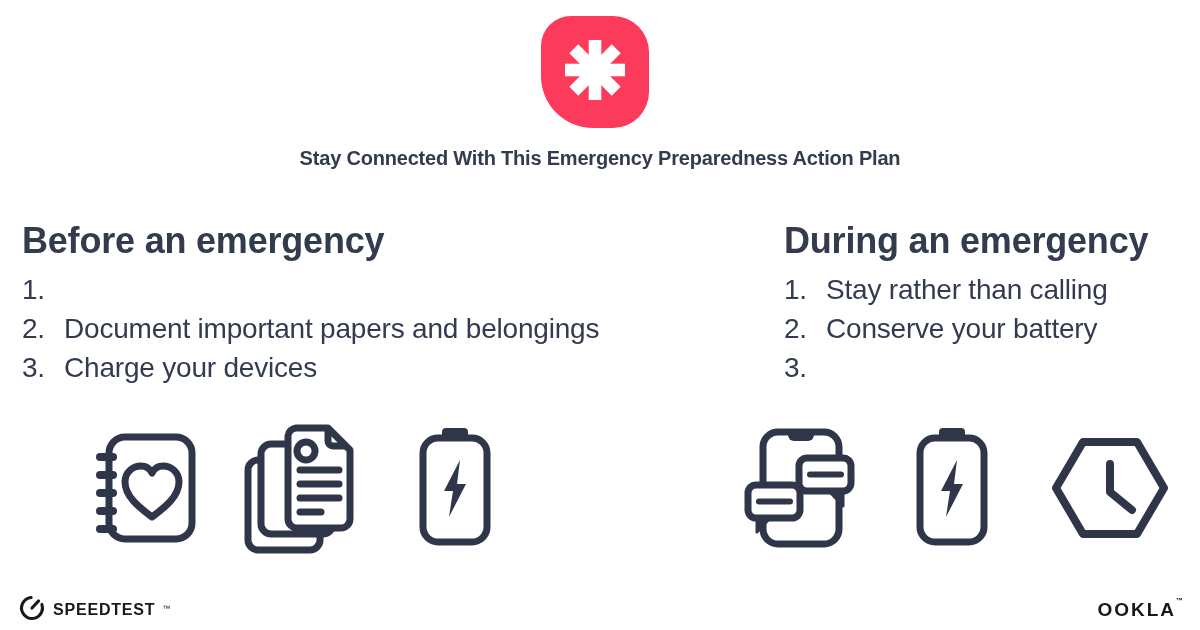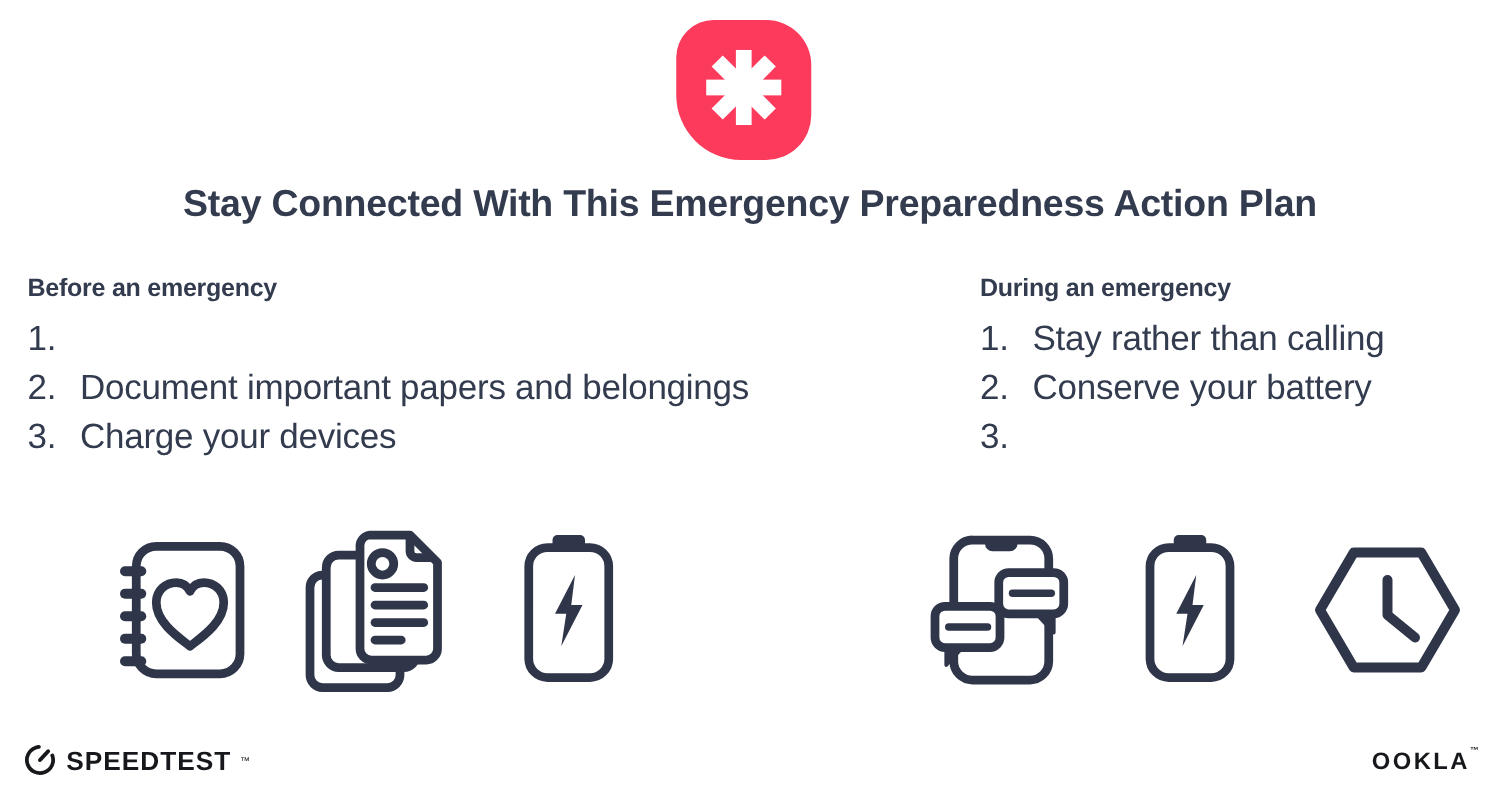--- a/index.html
+++ b/index.html
@@ -12,47 +12,47 @@
   
   .badge{
     position:absolute;left:541px;top:16px;width:108px;height:112px;
     background:#FB3A5C;
     border-radius:30px 36px 36px 52px;
     display:flex;align-items:center;justify-content:center;
   }
   
   .title{
     position:absolute;left:0;top:147px;width:1200px;
-    text-align:center;font-size:30px;font-weight:bold;
+    text-align:center;font-size:20px;font-weight:bold;
     letter-spacing:-0.2px;color:#333B4F;
   }
   
   .col{position:absolute;top:220px;}
   .col-left{left:22px;width:700px;}
   .col-right{left:784px;width:420px;}
   .col h2{
-    margin:0 0 8px 0;font-size:20px;font-weight:bold;color:#333B4F;
+    margin:0 0 8px 0;font-size:36px;font-weight:bold;color:#333B4F;
     letter-spacing:-0.2px;
   }
   .plan-list{margin:0;padding:0;list-style:none;}
   .plan-list li{
     display:flex;font-size:28px;line-height:39px;color:#333B4F;
     letter-spacing:-0.2px;
   }
   .plan-list .num{width:42px;flex:0 0 42px;}
   
   .iconbox{position:absolute;}
   .iconbox svg{display:block;}
   
   .footer-left{
     position:absolute;left:18px;top:595px;height:30px;
     display:flex;align-items:center;gap:7px;color:#16181C;
   }
   .st-word{
-    font-size:21px;font-weight:bold;letter-spacing:0.8px;color:#16181C;
+    font-size:16px;font-weight:bold;letter-spacing:0.8px;color:#16181C;
   }
   .tm{font-size:8px;vertical-align:top;position:relative;top:-2px;color:#16181C;}
   .footer-right{
     position:absolute;right:17px;top:599px;color:#16181C;
     font-size:19px;font-weight:600;letter-spacing:2px;
   }
   .footer-right .tm{font-size:7px;letter-spacing:0;}
 </style>
 </head>
 <body>

